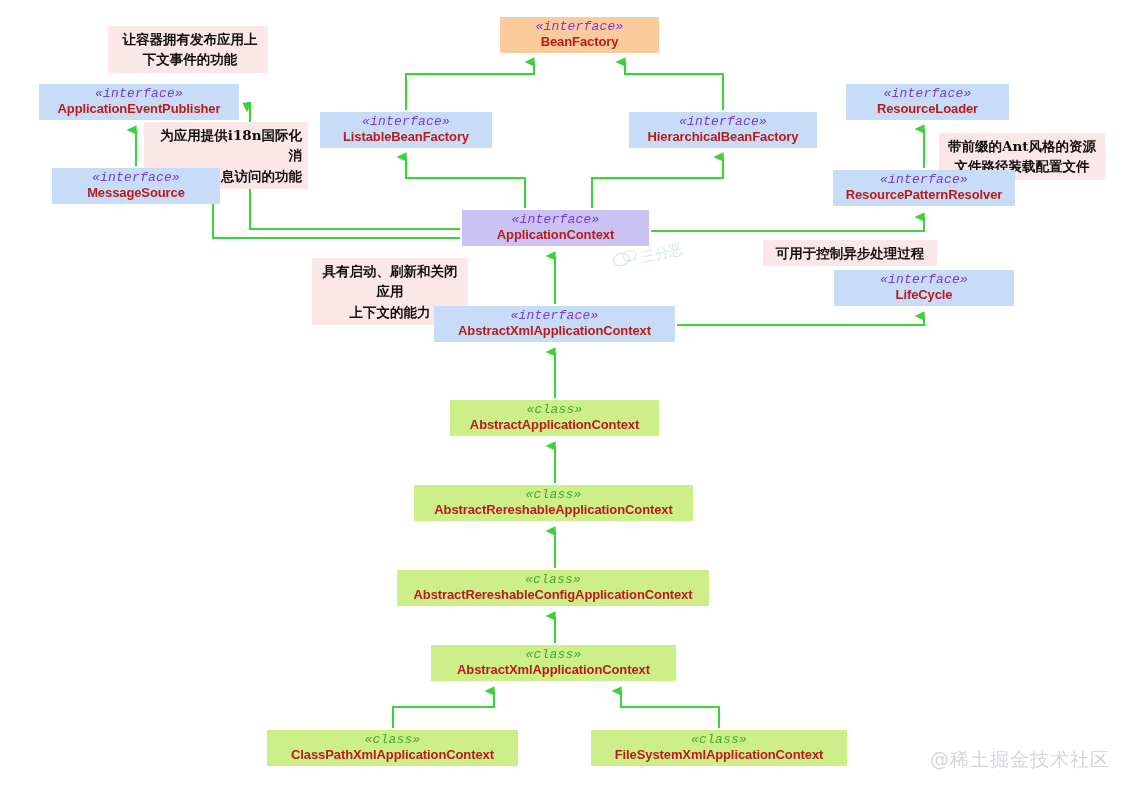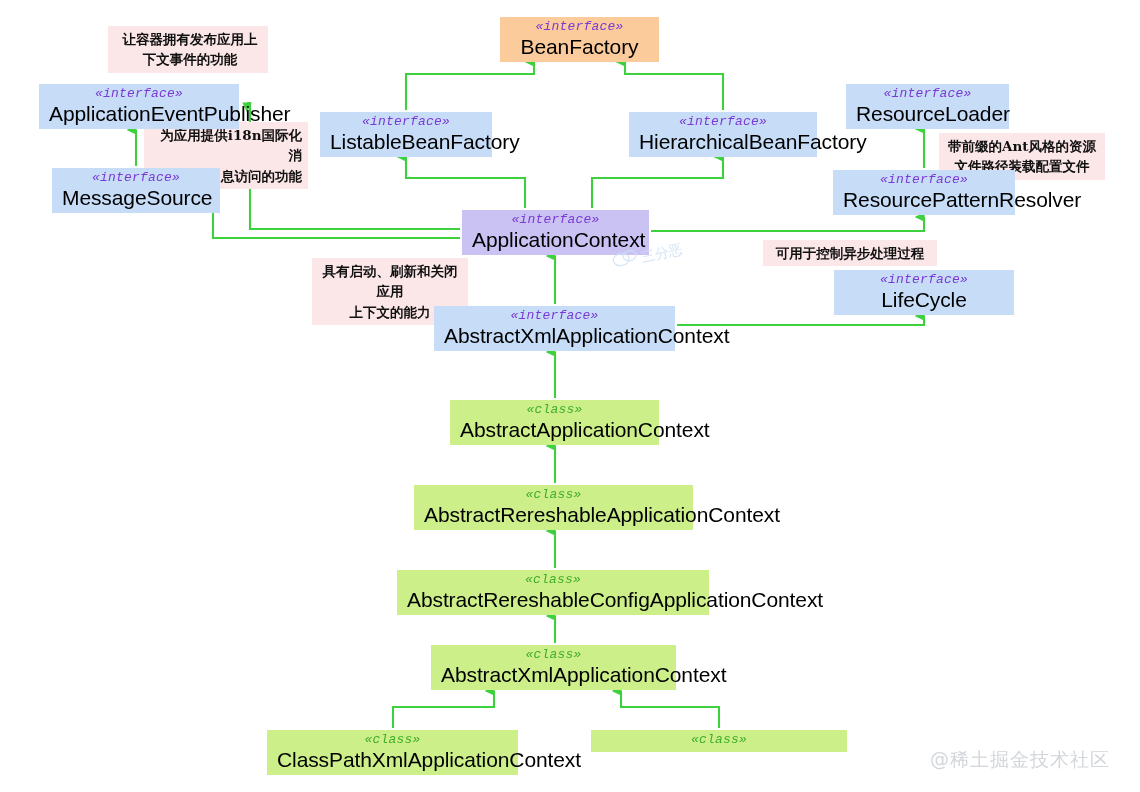--- a/index.html
+++ b/index.html
@@ -35,23 +35,23 @@
   }
   .node .stereo {
     display: block;
     font-size: 13px;
     font-style: italic;
     letter-spacing: 0.2px;
     font-family: Liberation Mono, monospace;
   }
   .node .nname {
     display: block;
-    font-size: 21px;
-    font-weight: normal;
-    color: #000000;
+    font-size: 13px;
+    font-weight: bold;
+    color: #b91c1c;
     letter-spacing: -0.1px;
   }
   .node.iface {
     background: #c6dcf7;
   }
   .node.iface .stereo { color: #7b39d6; }
   .node.iface-accent {
     background: #c9c2f3;
   }
   .node.iface-accent .stereo { color: #7b39d6; }
@@ -233,20 +233,21 @@
     <span class="nname">AbstractXmlApplicationContext</span>
   </div>
 
   <div class="node klass" style="left:267px; top:730px; width:251px;">
     <span class="stereo">«class»</span>
     <span class="nname">ClassPathXmlApplicationContext</span>
   </div>
 
   <div class="node klass" style="left:591px; top:730px; width:256px;">
     <span class="stereo">«class»</span>
+    <span class="nname">FileSystemXmlApplicationContext</span>
   </div>
 
   <div class="watermark-center" style="left:612px; top:246px;">
     <span class="wm-bubbles">
       <svg width="26" height="15" viewBox="0 0 26 15" xmlns="http://www.w3.org/2000/svg">
         <ellipse cx="9" cy="8" rx="8" ry="6" fill="none" stroke="#cfe0f5" stroke-width="1.2"></ellipse>
         <ellipse cx="18" cy="6" rx="6.5" ry="5" fill="none" stroke="#cfe0f5" stroke-width="1.2"></ellipse>
       </svg>
     </span><span>三分恶</span>
   </div>

